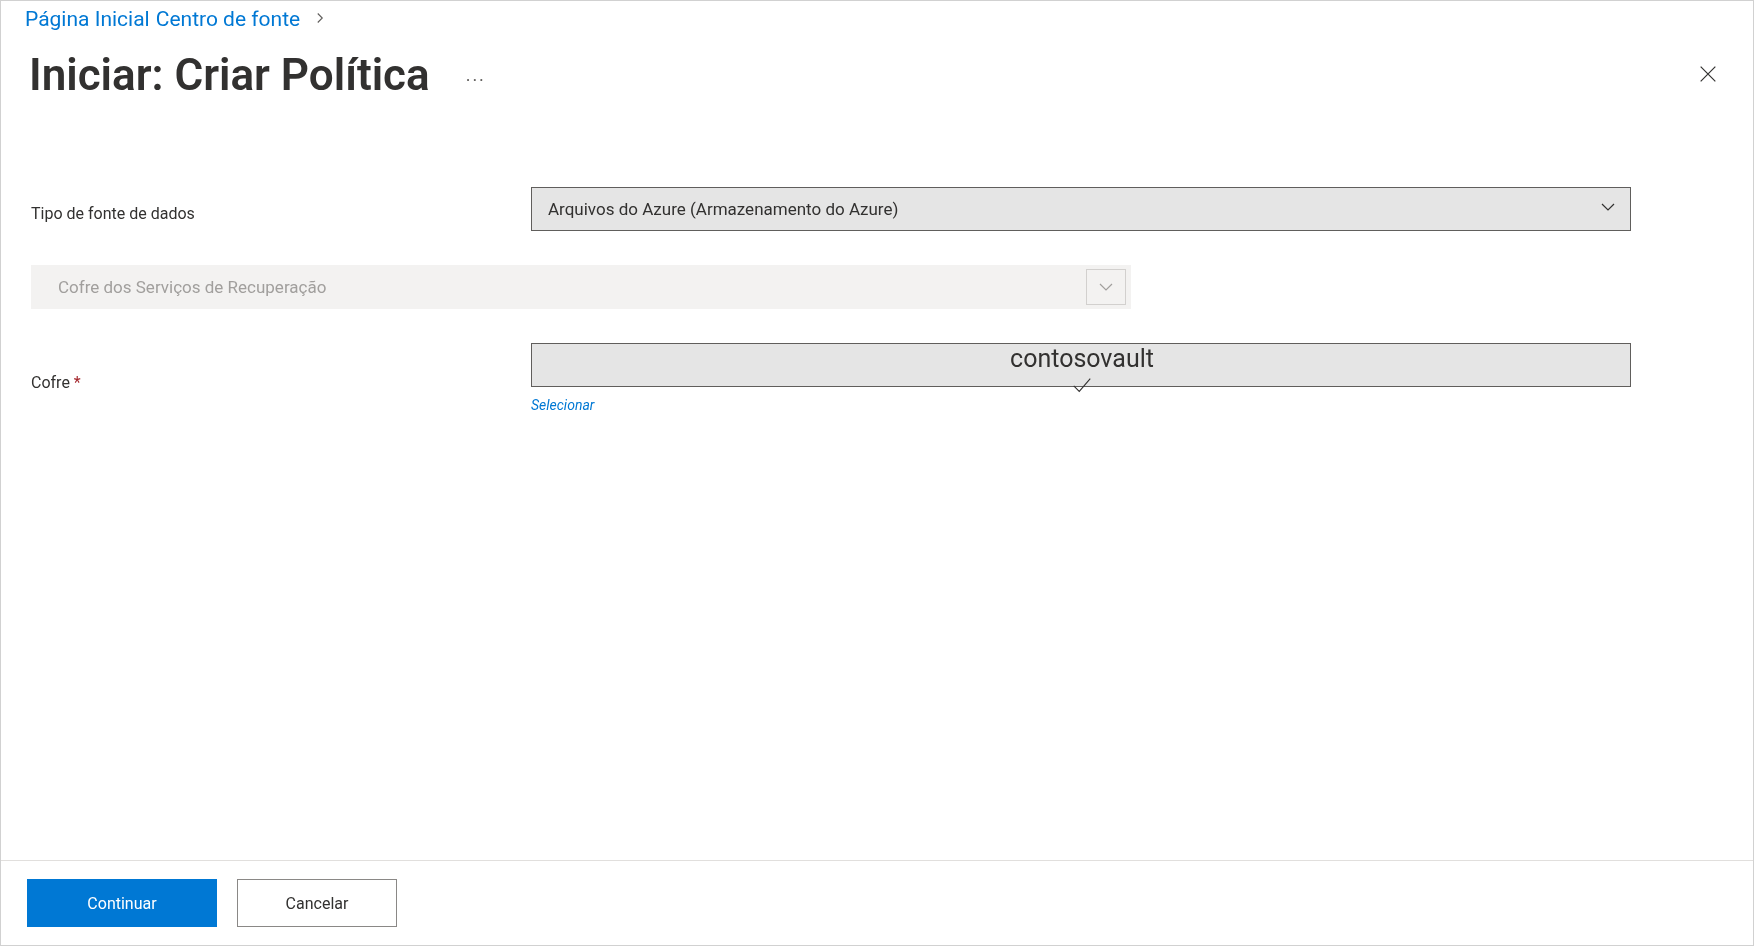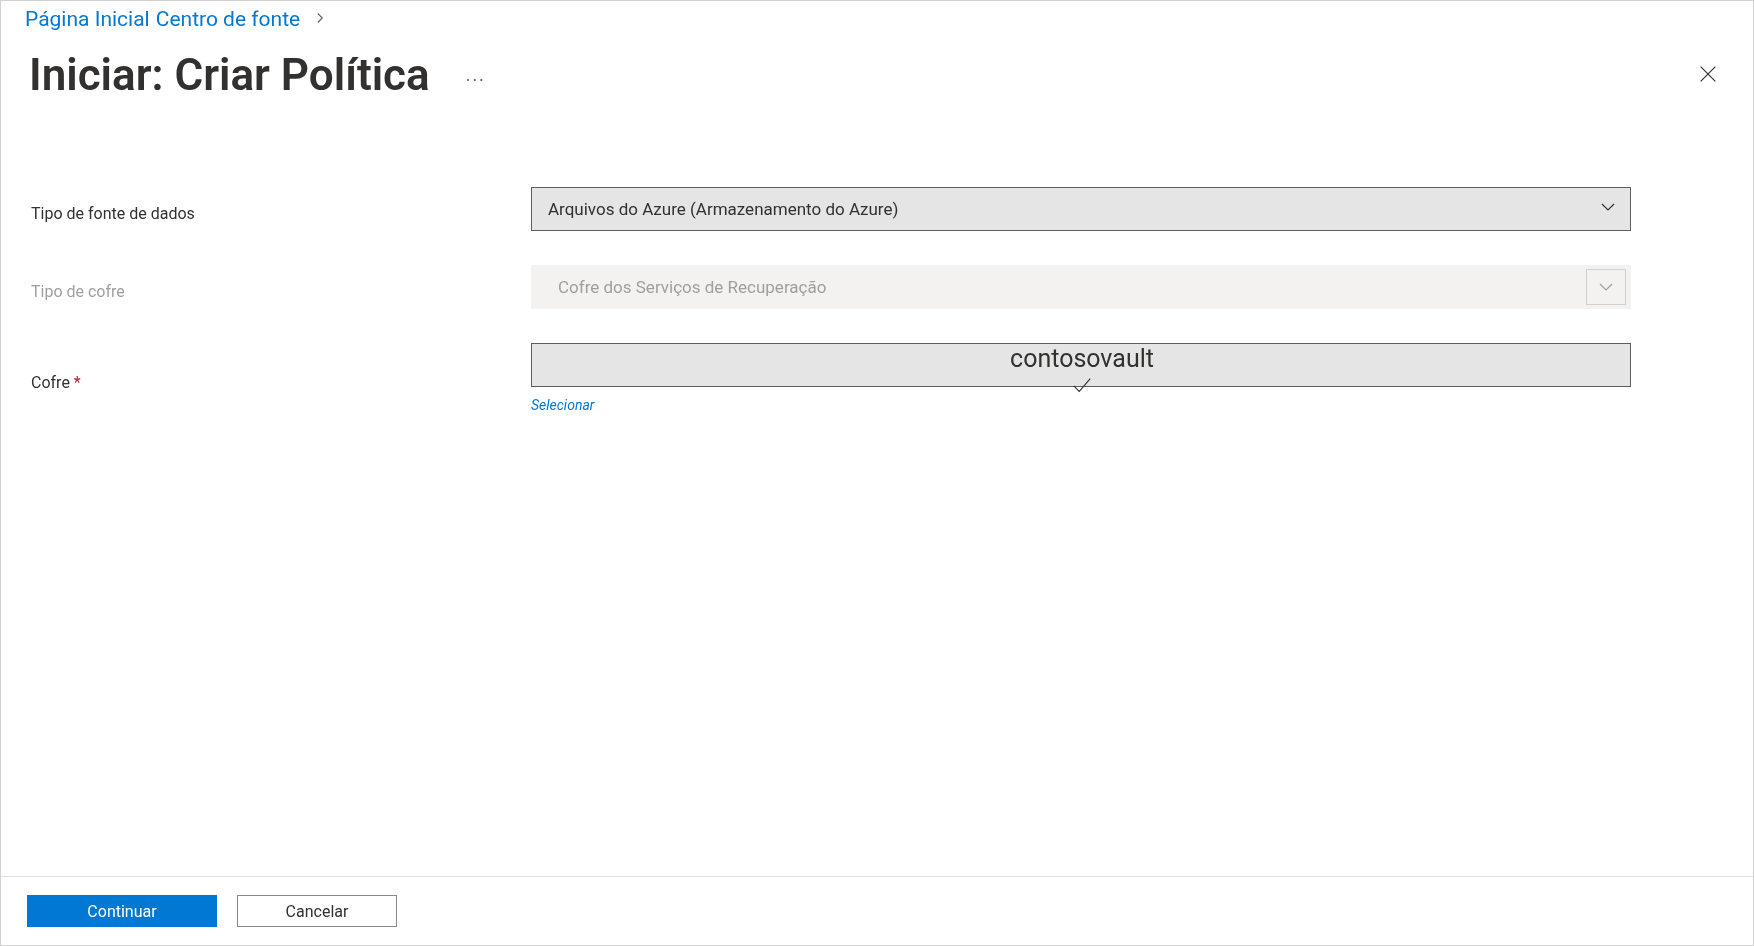--- a/index.html
+++ b/index.html
@@ -150,21 +150,21 @@
     position: absolute;
     bottom: 0;
     left: 0;
     right: 0;
     border-top: 1px solid #e1dfdd;
     padding: 18px 26px;
     display: flex;
     gap: 20px;
   }
   .btn {
-    height: 32px;
+    height: 48px;
     padding: 0 26px;
     font-size: 16px;
     border: 1px solid transparent;
     cursor: pointer;
     font-family: inherit;
     display: inline-flex;
     align-items: center;
     justify-content: center;
     min-width: 130px;
   }
@@ -215,21 +215,20 @@
         <span>
           <svg viewBox="0 0 16 16" fill="none" stroke="currentColor" stroke-width="1.2">
               <path d="M2 5 L8 11 L14 5"></path>
             </svg>
         </span>
       </div>
     </div>
   </div>
 
   <div class="form-row">
-    <div class="form-label-col disabled">Tipo de cofre</div>
     <div class="form-control-col">
       <div class="select-box disabled">
         <span>Cofre dos Serviços de Recuperação</span>
         <span class="chevron-box">
           <svg viewBox="0 0 16 16" fill="none" stroke="currentColor" stroke-width="1.2">
               <path d="M2 5 L8 11 L14 5"></path>
             </svg>
         </span>
       </div>
     </div>

